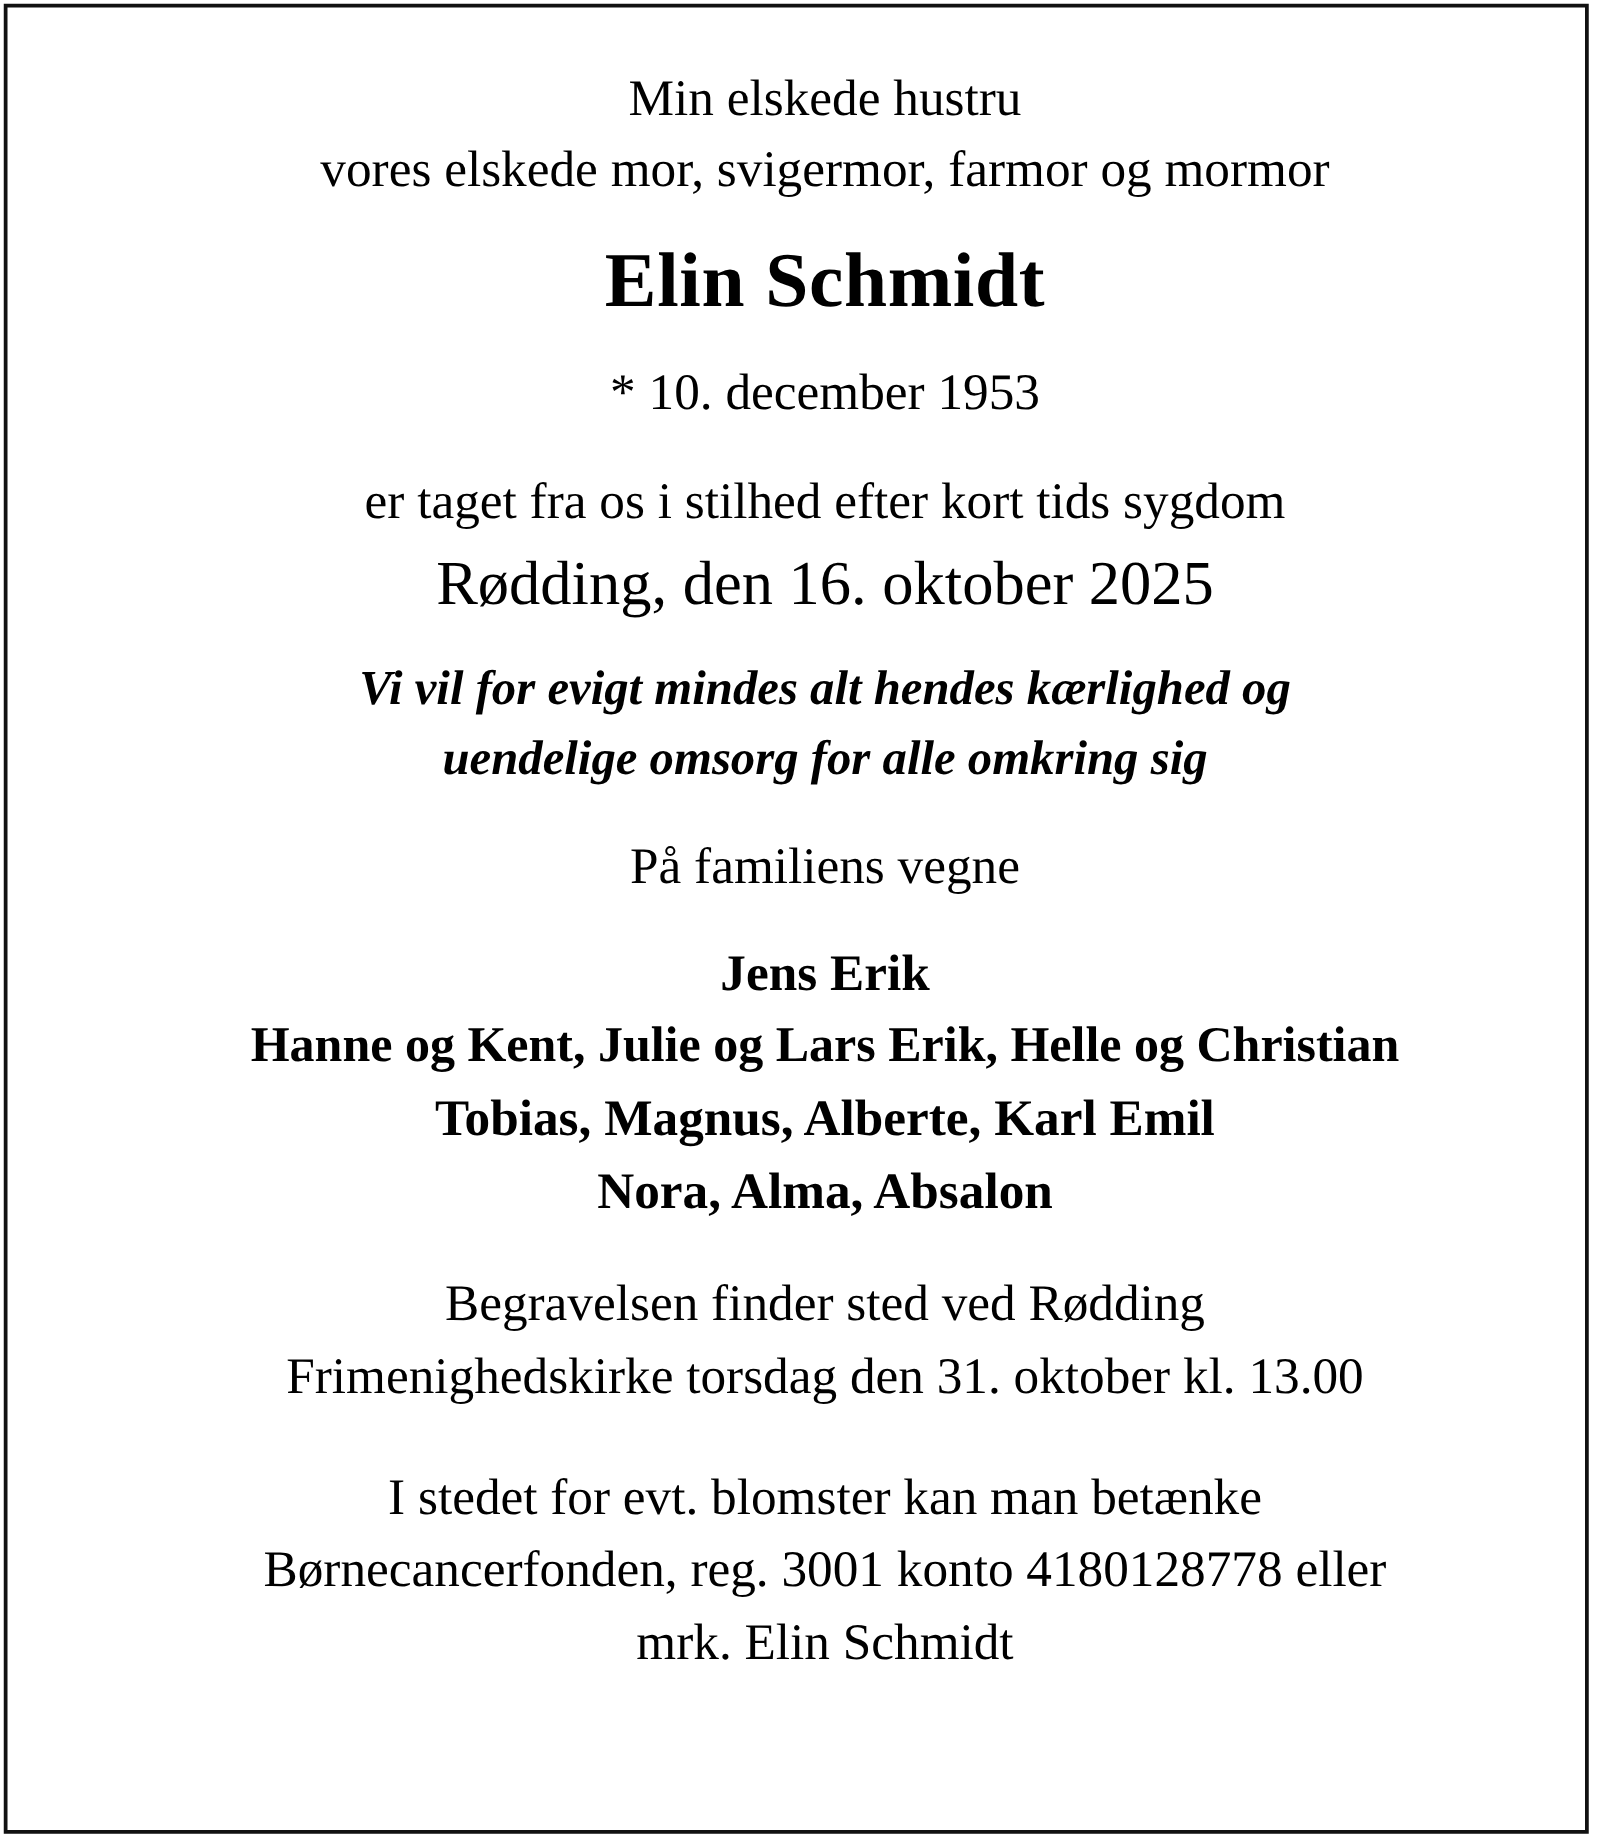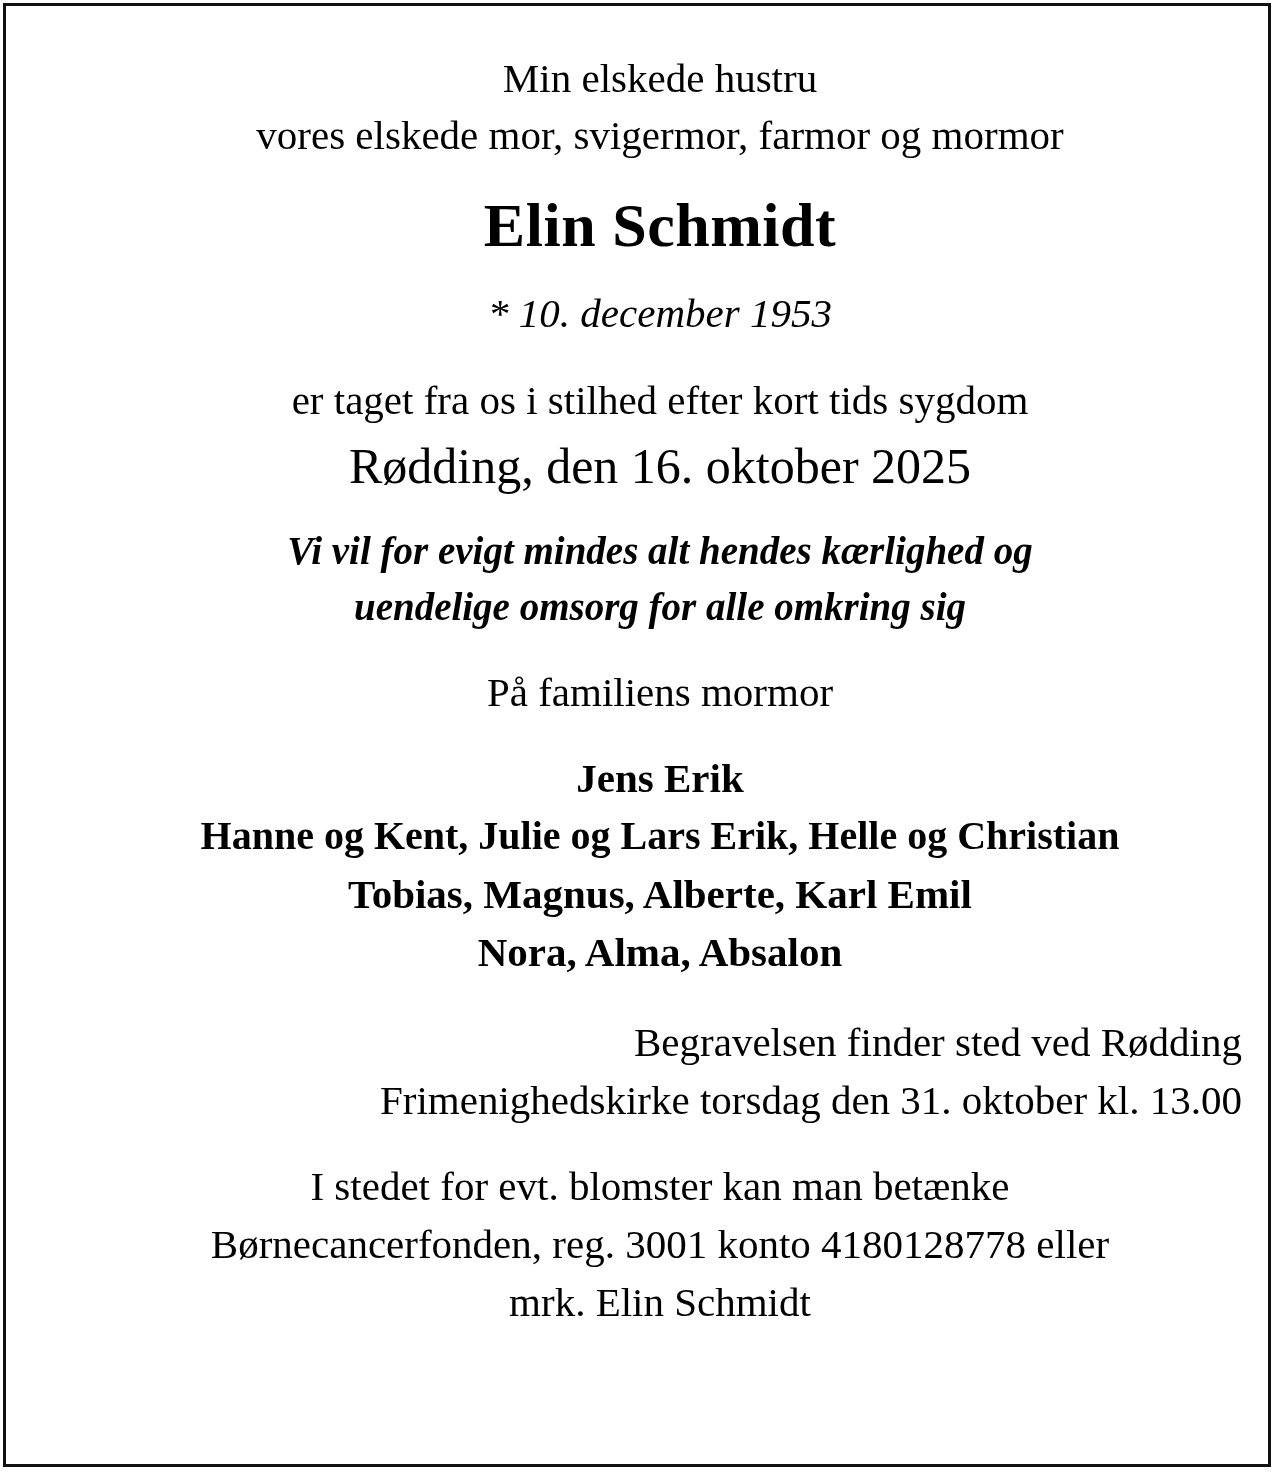--- a/index.html
+++ b/index.html
@@ -60,21 +60,20 @@
     font-weight: 700;
     letter-spacing: 0.5px;
     margin-top: 24px;
   }
 
   
   .birth-line {
     font-size: 41px;
     line-height: 50px;
     margin-top: 26px;
-    font-style: italic;
   }
 
   
   .passing-line {
     font-size: 41px;
     line-height: 50px;
     margin-top: 37px;
   }
 
   
@@ -110,28 +109,27 @@
 
   .survivors .line-wide {
     font-size: 40px;
   }
 
   
   .funeral {
     font-size: 41px;
     line-height: 58px;
     margin-top: 32px;
-    text-align: right;
   }
 
   
   .donation {
     font-size: 41px;
     line-height: 58px;
-    margin-top: 28px;
+    margin-top: 39px;
   }
 </style>
 </head>
 <body>
 
 <div class="obituary-frame">
   <div class="obituary-body">
 
     <div class="block salutation">
       <span class="line">Min elskede hustru</span>
@@ -144,21 +142,21 @@
 
     <div class="block passing-line">er taget fra os i stilhed efter kort tids sygdom</div>
 
     <div class="block place-date">Rødding, den 16. oktober 2025</div>
 
     <div class="block verse">
       <span class="line">Vi vil for evigt mindes alt hendes kærlighed og</span>
       <span class="line">uendelige omsorg for alle omkring sig</span>
     </div>
 
-    <div class="block on-behalf">På familiens mormor</div>
+    <div class="block on-behalf">På familiens vegne</div>
 
     <div class="block survivors">
       <span class="line">Jens Erik</span>
       <span class="line line-wide">Hanne og Kent, Julie og Lars Erik, Helle og Christian</span>
       <span class="line">Tobias, Magnus, Alberte, Karl Emil</span>
       <span class="line">Nora, Alma, Absalon</span>
     </div>
 
     <div class="block funeral">
       <span class="line">Begravelsen finder sted ved Rødding</span>

